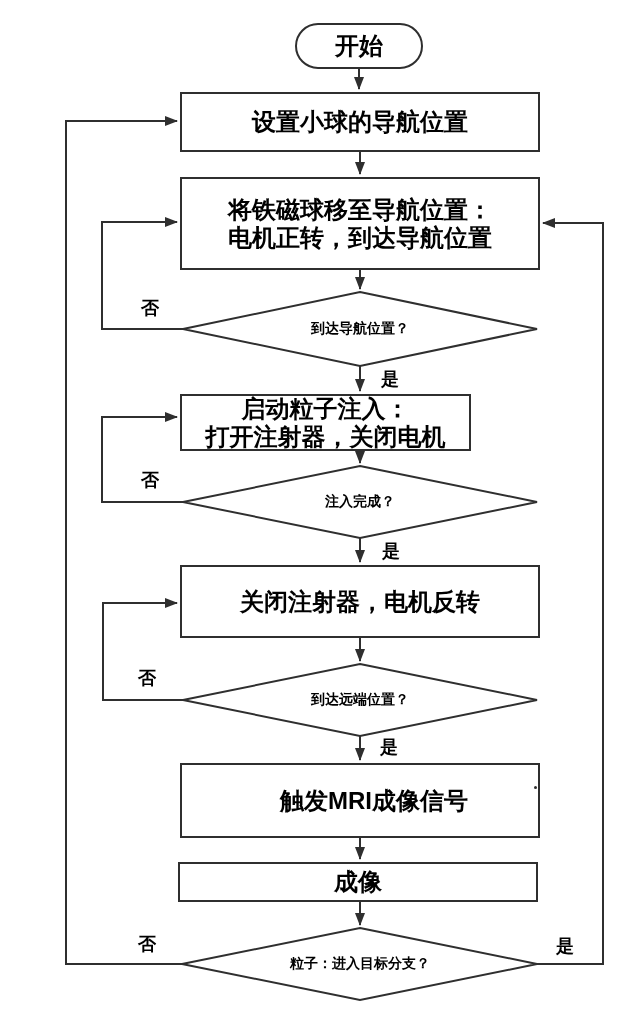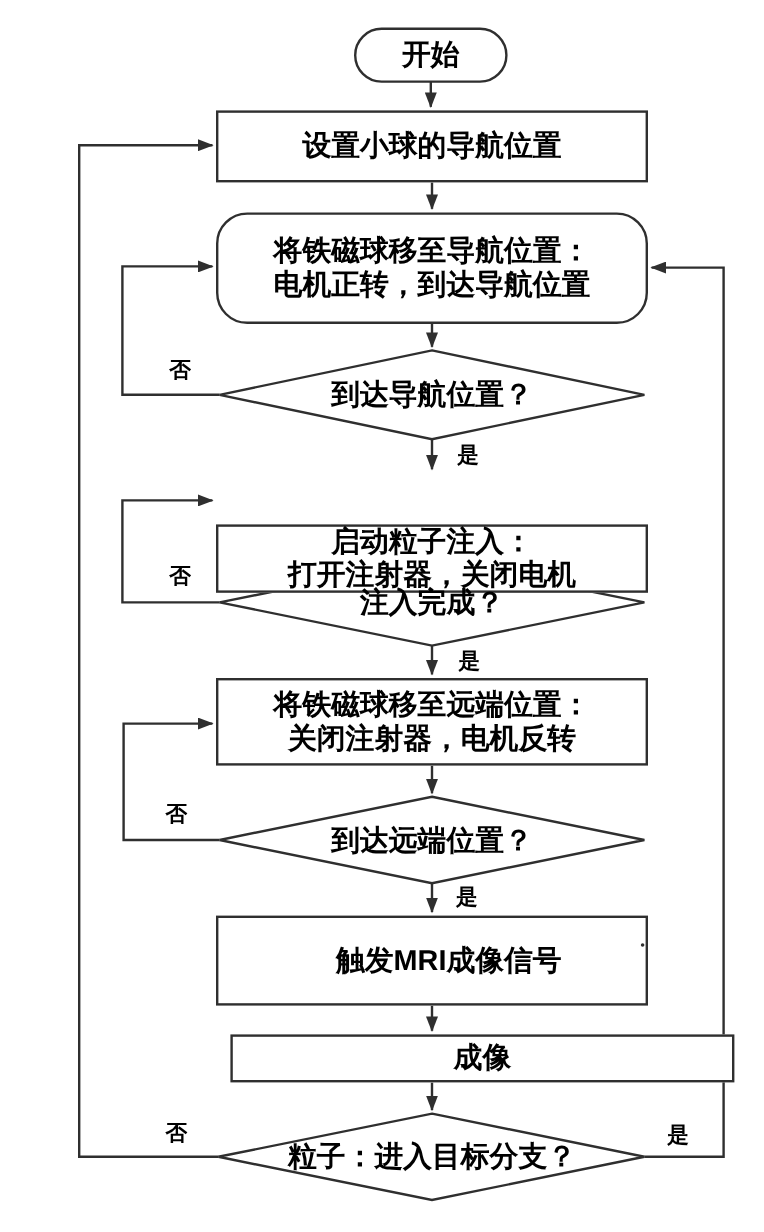--- a/index.html
+++ b/index.html
@@ -30,21 +30,21 @@
     font-size: 24px;
   }
   .terminal { border-radius: 23px; }
   .tline { line-height: 28px; white-space: nowrap; }
   .dtext {
     position: absolute;
     display: flex;
     align-items: center;
     justify-content: center;
     text-align: center;
-    font-size: 24px;
+    font-size: 14px;
     white-space: nowrap;
   }
   .elabel {
     position: absolute;
     transform: translate(-50%, -50%);
     font-size: 18px;
     line-height: 18px;
     white-space: nowrap;
   }
   .dot {
@@ -92,40 +92,39 @@
   </svg>
 
   <div class="node terminal" style="left:295px; top:23px; width:128px; height:46px;">
     <span class="tline">开始</span>
   </div>
 
   <div class="node" style="left:180px; top:92px; width:360px; height:60px;text-align:center;">
     <div class="tline">设置小球的导航位置</div>
   </div>
 
-  <div class="node" style="left:180px; top:177px; width:360px; height:93px;border-radius:26px;">
+  <div class="node" style="left:180px; top:177px; width:360px; height:93px;">
     <div class="tline">将铁磁球移至导航位置：</div>
     <div class="tline">电机正转，到达导航位置</div>
   </div>
 
-  <div class="node" style="left:180px; top:394px; width:360px; height:57px;margin-top:43px;">
+  <div class="node" style="left:180px; top:394px; width:291px; height:57px;">
     <div class="tline">启动粒子注入：</div>
     <div class="tline">打开注射器，关闭电机</div>
   </div>
 
   <div class="node" style="left:180px; top:565px; width:360px; height:73px;">
-    <div class="tline">将铁磁球移至远端位置：</div>
     <div class="tline">关闭注射器，电机反转</div>
   </div>
 
   <div class="node" style="left:180px; top:763px; width:360px; height:75px;padding-left:28px;">
     <div class="tline">触发MRI成像信号</div>
   </div>
 
-  <div class="node" style="left:192px; top:862px; width:420px; height:40px;">
+  <div class="node" style="left:178px; top:862px; width:360px; height:40px;">
     <div class="tline">成像</div>
   </div>
 
   <div class="dtext" style="left:183px; top:296px; width:354px; height:66px;">到达导航位置？</div>
   <div class="dtext" style="left:183px; top:469px; width:354px; height:66px;">注入完成？</div>
   <div class="dtext" style="left:183px; top:931px; width:354px; height:66px;">粒子：进入目标分支？</div>
   <div class="dtext" style="left:183px; top:667px; width:354px; height:66px;">到达远端位置？</div>
 
   <span class="elabel" style="left:150px; top:308px;">否</span>
   <span class="elabel" style="left:390px; top:379px;">是</span>

